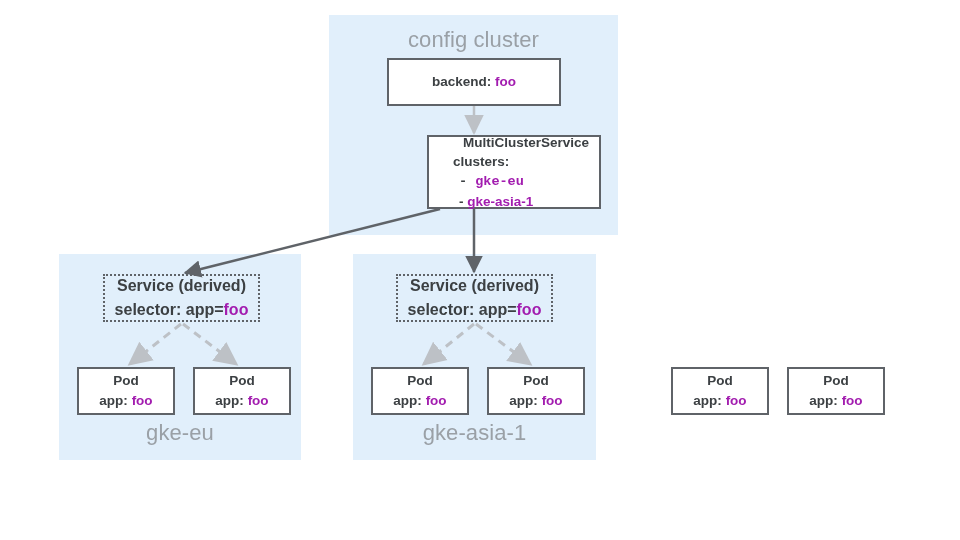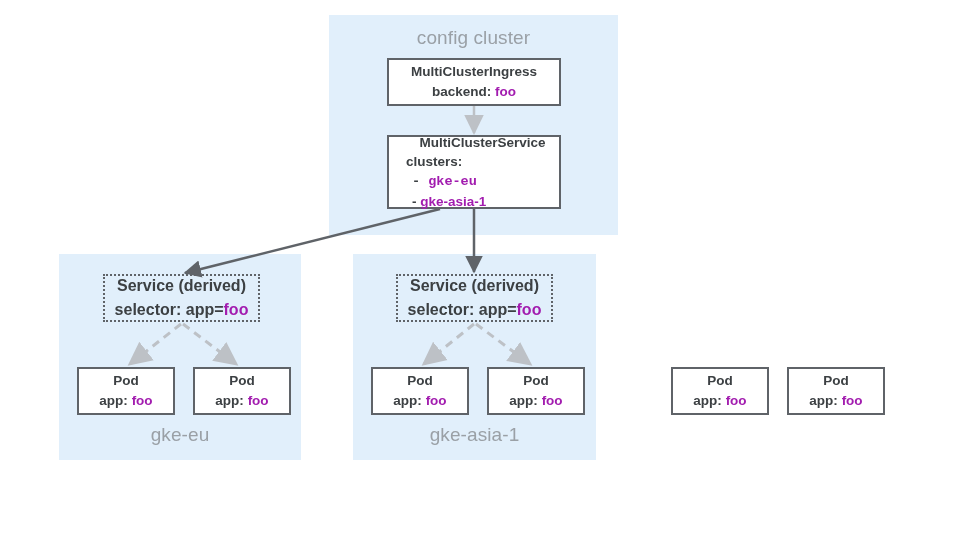--- a/index.html
+++ b/index.html
@@ -21,40 +21,40 @@
   .panel {
     position: absolute;
     background: #e1effb;
   }
   .panel-title {
     position: absolute;
     left: 0;
     right: 0;
     text-align: center;
     color: #9aa0a6;
-    font-size: 19px;
+    font-size: 22px;
     letter-spacing: 0.1px;
     white-space: nowrap;
   }
   
   .box {
     position: absolute;
     background: #ffffff;
     border: 2px solid #5f6368;
     box-sizing: border-box;
     display: flex;
     flex-direction: column;
     justify-content: center;
     color: #3c4043;
     font-size: 13.5px;
     font-weight: bold;
     line-height: 1.45;
   }
   .box.center { align-items: center; text-align: center; }
-  .box.left   { align-items: flex-start; text-align: left; padding-left: 17px; }
+  .box.left   { align-items: flex-start; text-align: left; padding-left: 24px; margin-left: 40px; }
   .box .hdr { width: 100%; text-align: center; }
   .blue { color: #a21caf; }
   
   .dotted {
     position: absolute;
     background: transparent;
     border: 2px dotted #5f6368;
     box-sizing: border-box;
     display: flex;
     flex-direction: column;
@@ -77,21 +77,20 @@
 </head>
 <body>
 
 <div id="canvas">
 
   <div class="panel" style="left:329px; top:15px; width:289px; height:220px;">
     <div class="panel-title" style="top:12px;">config cluster</div>
   </div>
 
   <div class="box center" style="left:387px; top:58px; width:174px; height:48px;">
-    <div>MultiClusterIngress</div>
     <div>
       <span>backend:</span>
       <span class="blue">foo</span>
     </div>
   </div>
 
   <div class="box left" style="left:387px; top:135px; width:174px; height:74px;">
     <div class="hdr">MultiClusterService</div>
     <div>clusters:</div>
     <div style="padding-left:6px;font-family:Liberation Mono, monospace;">

